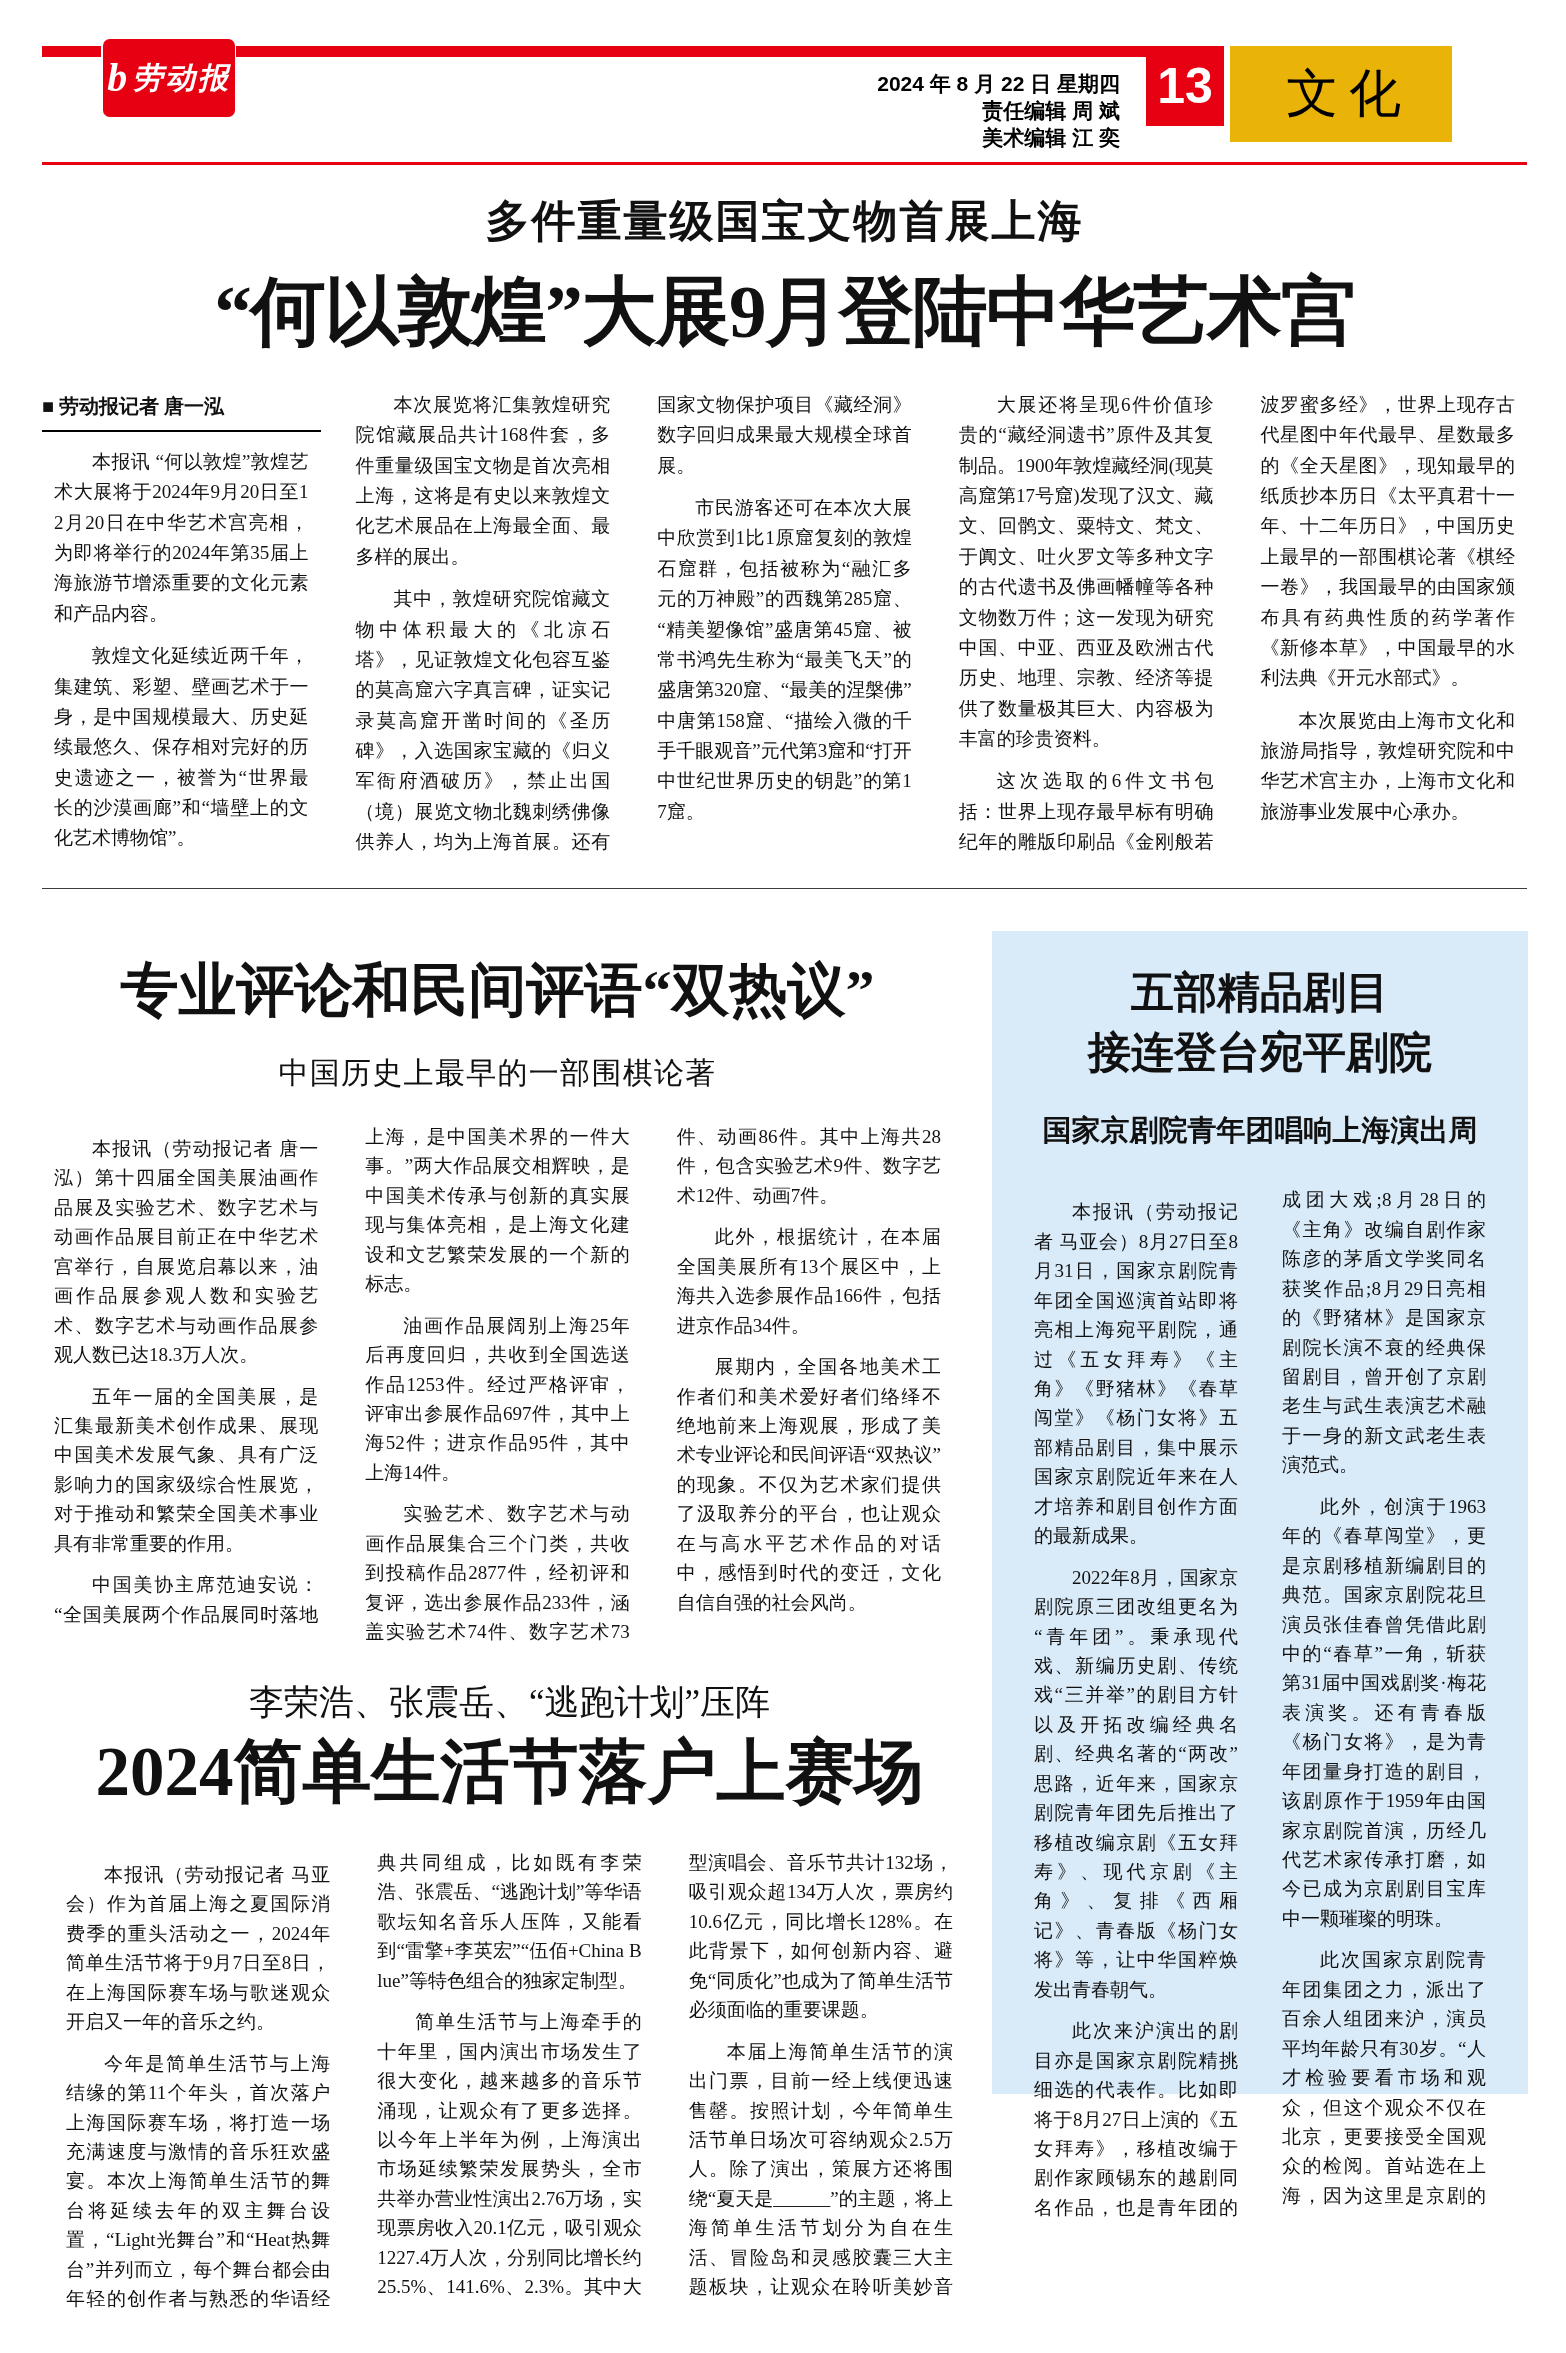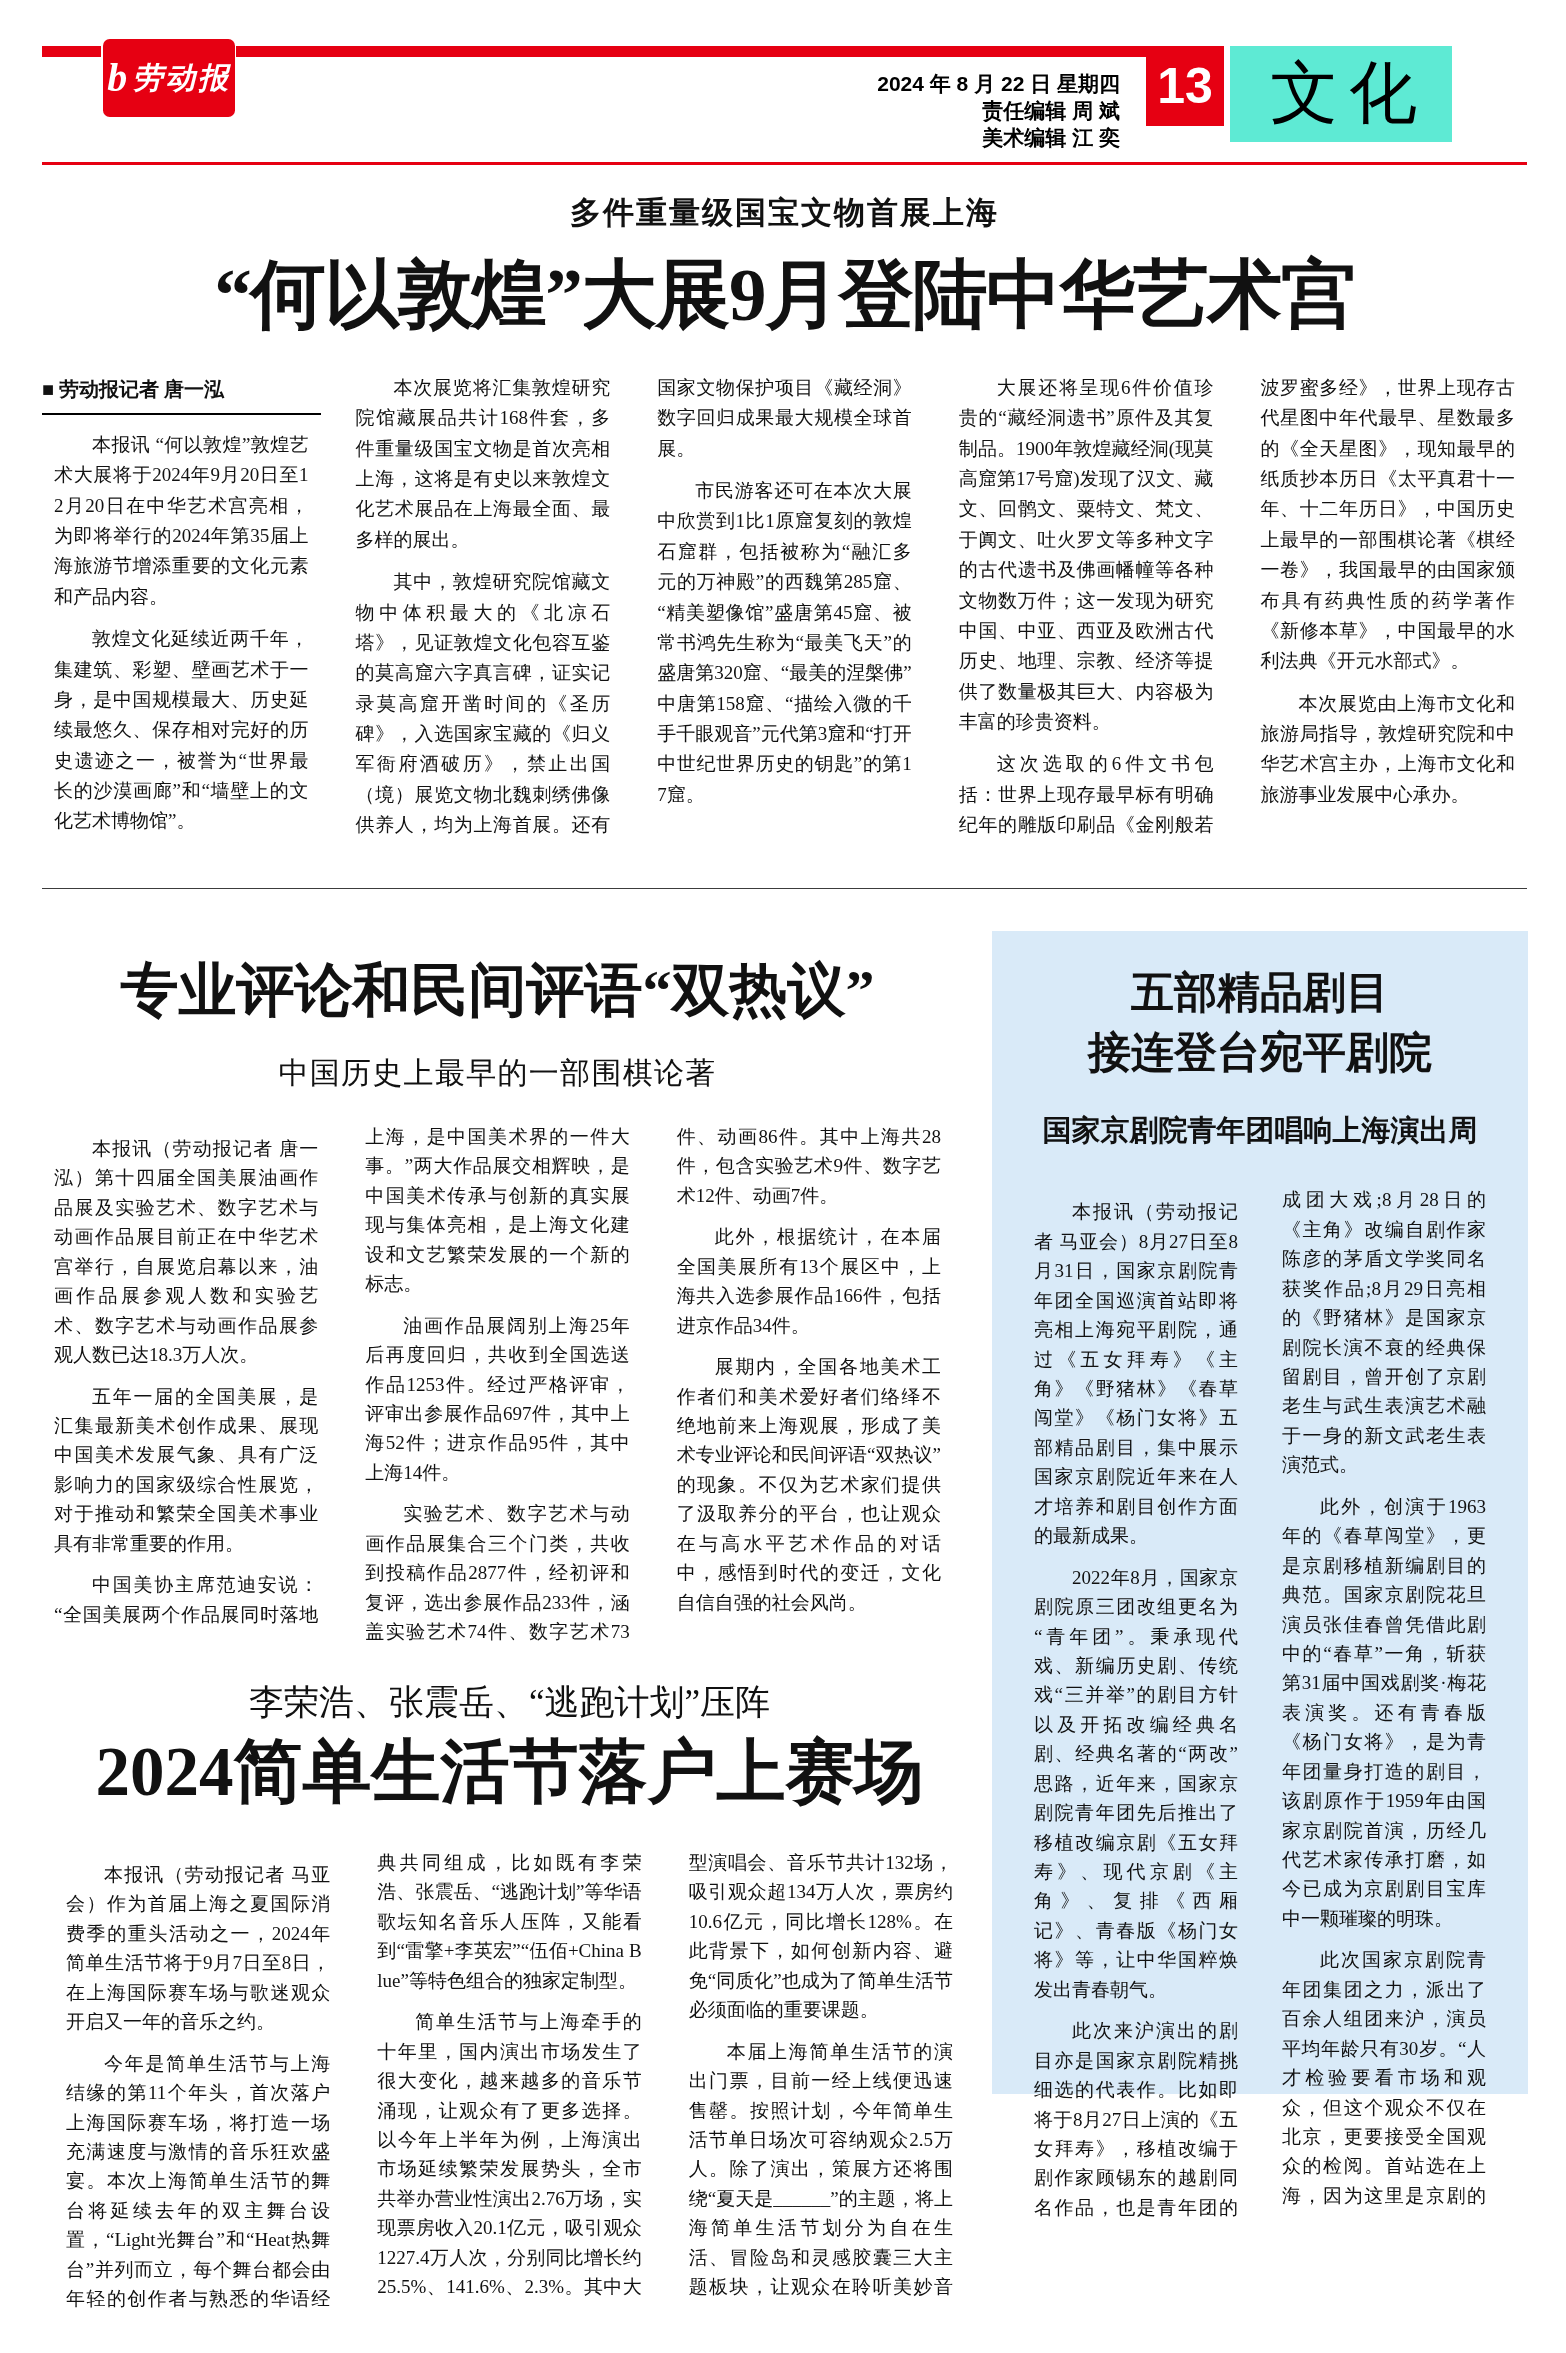--- a/index.html
+++ b/index.html
@@ -29,21 +29,21 @@
   }
   .pageno{
     position:absolute;left:1104px;top:6.7px;width:78px;height:80px;
     background:var(--red);color:#fff;
     font-family:"Liberation Sans","DejaVu Sans",sans-serif;
     font-weight:bold;font-size:50px;
     display:flex;align-items:center;justify-content:center;
   }
   .section-badge{
     position:absolute;left:1188px;top:6.7px;width:222px;height:96px;
-    background:#5eead4;color:#000;font-size:68px;letter-spacing:10.8px;
+    background:#eab308;color:#000;font-size:52px;letter-spacing:10.8px;
     display:flex;align-items:center;justify-content:center;
     padding-left:16px;box-sizing:border-box;
   }
   .red-rule{position:absolute;left:42px;right:40px;top:162px;height:3.4px;background:var(--red);}
   
   .kicker{text-align:center;font-weight:600;}
   .headline{text-align:center;font-weight:900;}
   .subhead{text-align:center;font-weight:400;}
   .body-cols{
     column-fill:auto;
@@ -52,21 +52,21 @@
     overflow:hidden;
   }
   .body-cols p{margin:12px;text-indent:2em;}
   .byline{
     font-weight:bold;font-size:20px;
     border-bottom:2px solid #000;
     padding-bottom:8px;margin-bottom:15px;
   }
   
   .main-art{position:absolute;left:42px;right:40px;top:192px;}
-  .main-art .kicker{font-size:31px;letter-spacing:2px;}
+  .main-art .kicker{font-size:44px;letter-spacing:2px;}
   .main-art .headline{font-size:75px;margin-top:10.8px;letter-spacing:-1.3px;}
   .main-art .body-cols{
     margin-top:27px;height:476px;
     column-count:5;column-gap:23px;
     font-size:19px;line-height:1.6;
   }
   .mid-rule{position:absolute;left:42px;right:40px;top:888px;height:1.3px;background:#3c3c3c;}
   
   .art2{position:absolute;left:42px;top:940px;width:911px;}
   .art2 .headline{font-size:58px;}

